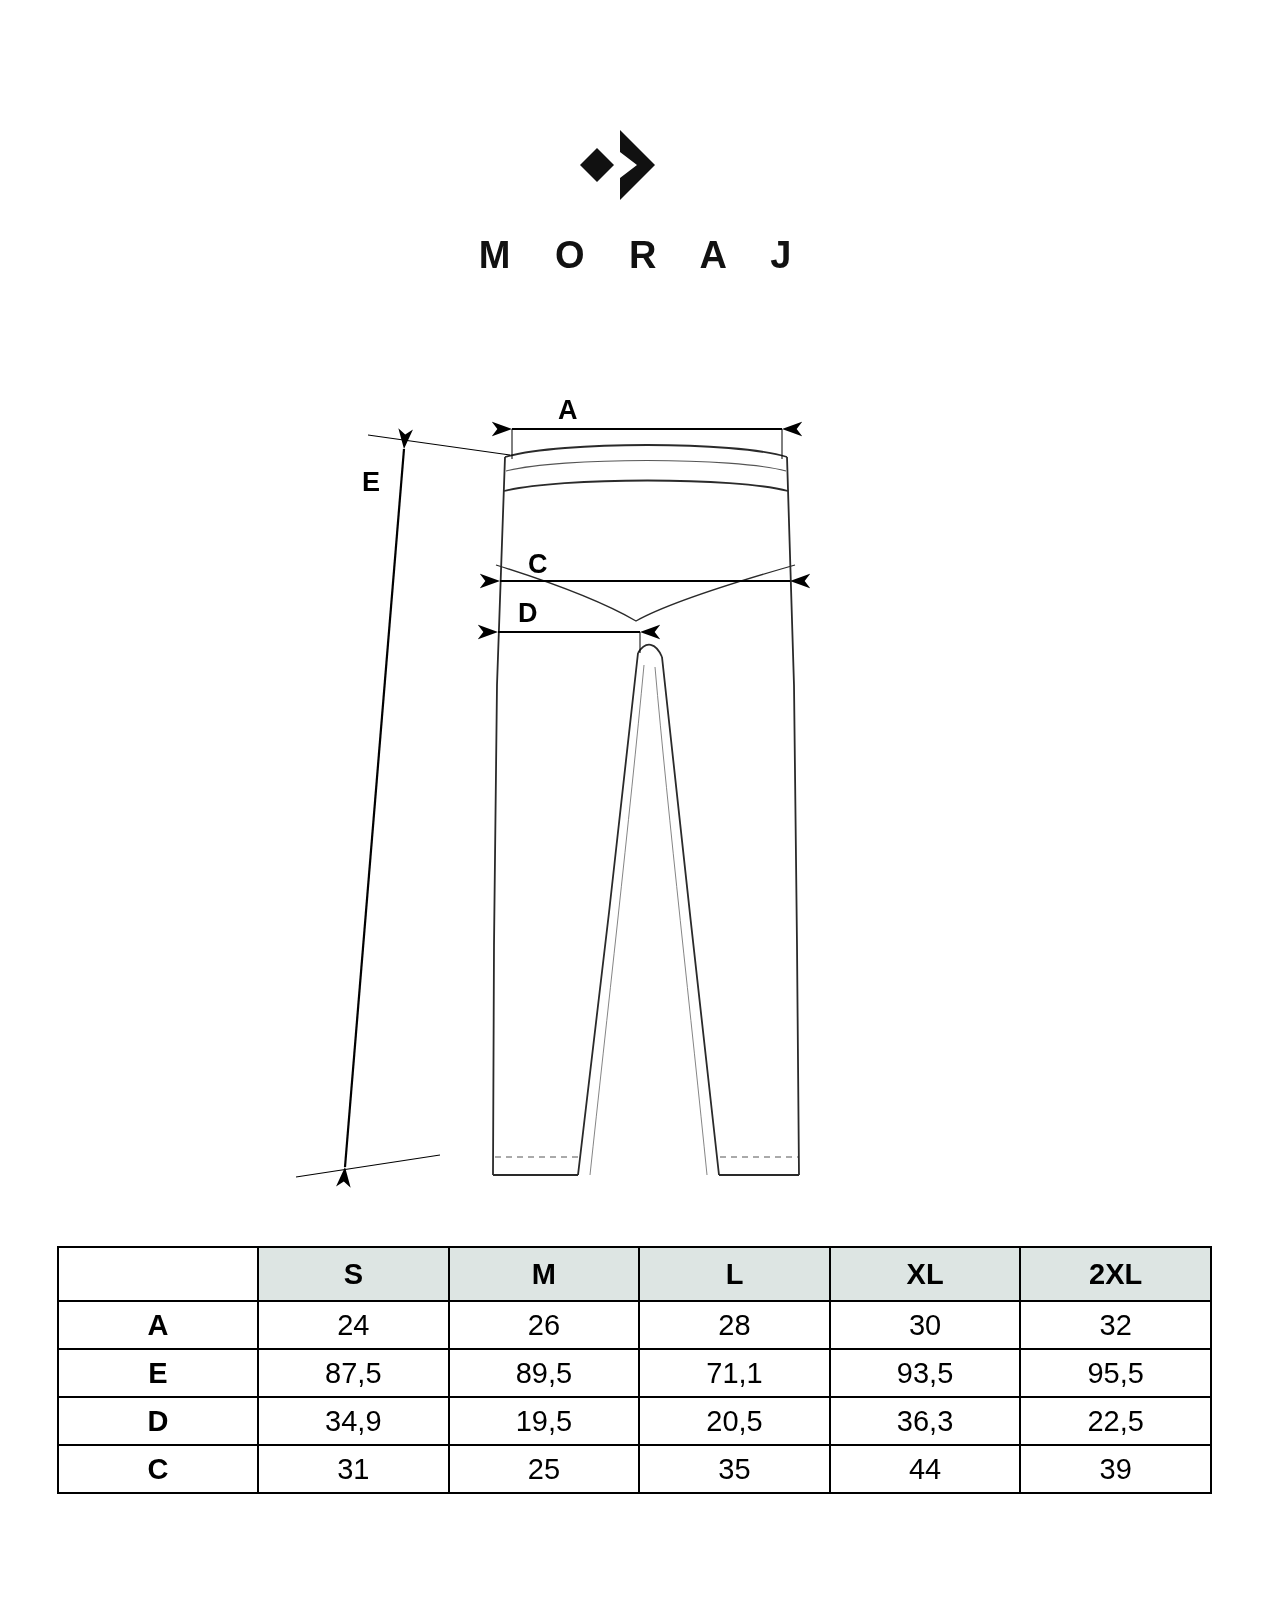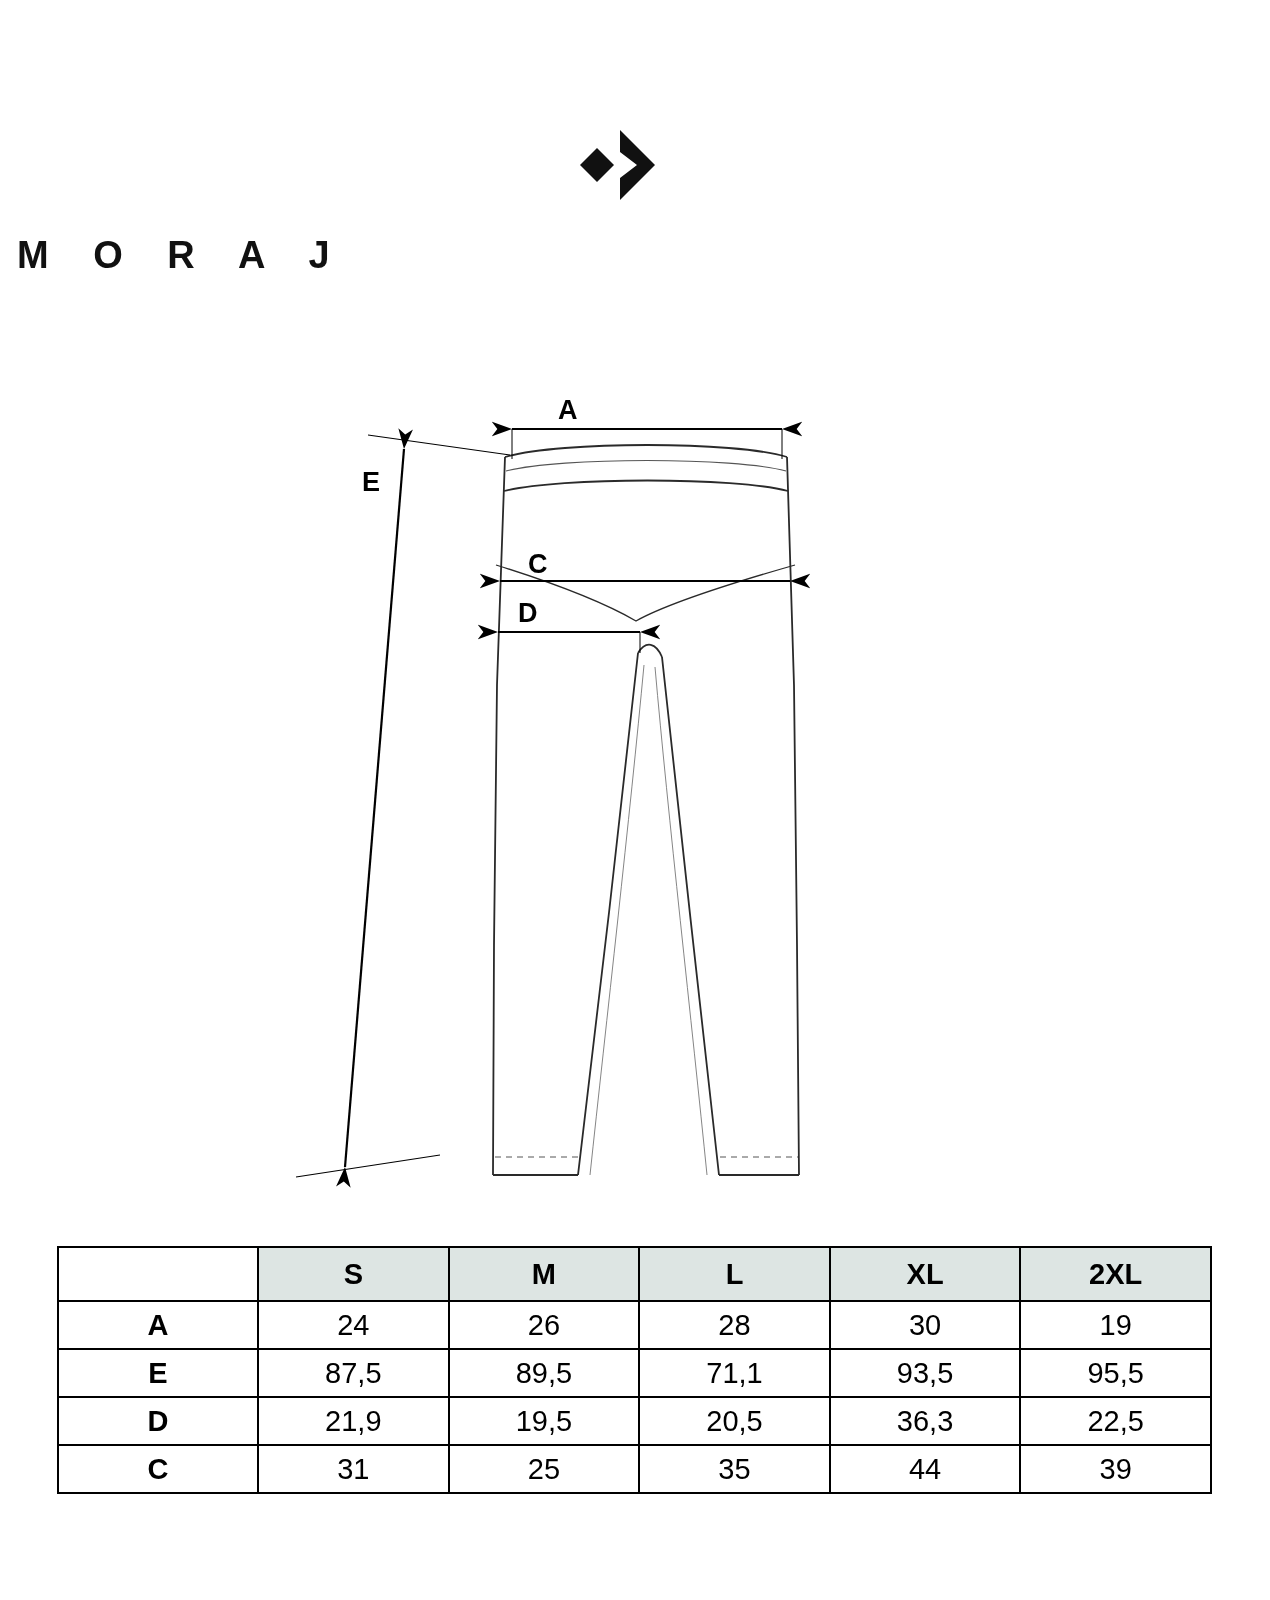--- a/index.html
+++ b/index.html
@@ -15,20 +15,21 @@
     color: #000000;
     overflow: hidden;
   }
 
   
   .brand {
     position: absolute;
     top: 130px;
     left: 0;
     width: 1270px;
+    text-align: center;
   }
   .brand-mark {
     display: block;
     margin: 0 auto 34px auto;
     width: 110px;
     height: 70px;
   }
   .brand-name {
     font-size: 38px;
     font-weight: 700;
@@ -195,33 +196,33 @@
         <th>2XL</th>
       </tr>
     </thead>
     <tbody>
       <tr>
         <th class="rowhead">A</th>
         <td>24</td>
         <td>26</td>
         <td>28</td>
         <td>30</td>
-        <td>19</td>
+        <td>32</td>
       </tr>
       <tr>
         <th class="rowhead">E</th>
         <td>87,5</td>
         <td>89,5</td>
         <td>71,1</td>
         <td>93,5</td>
         <td>95,5</td>
       </tr>
       <tr>
         <th class="rowhead">D</th>
-        <td>21,9</td>
+        <td>34,9</td>
         <td>19,5</td>
         <td>20,5</td>
         <td>36,3</td>
         <td>22,5</td>
       </tr>
       <tr>
         <th class="rowhead">C</th>
         <td>31</td>
         <td>25</td>
         <td>35</td>

